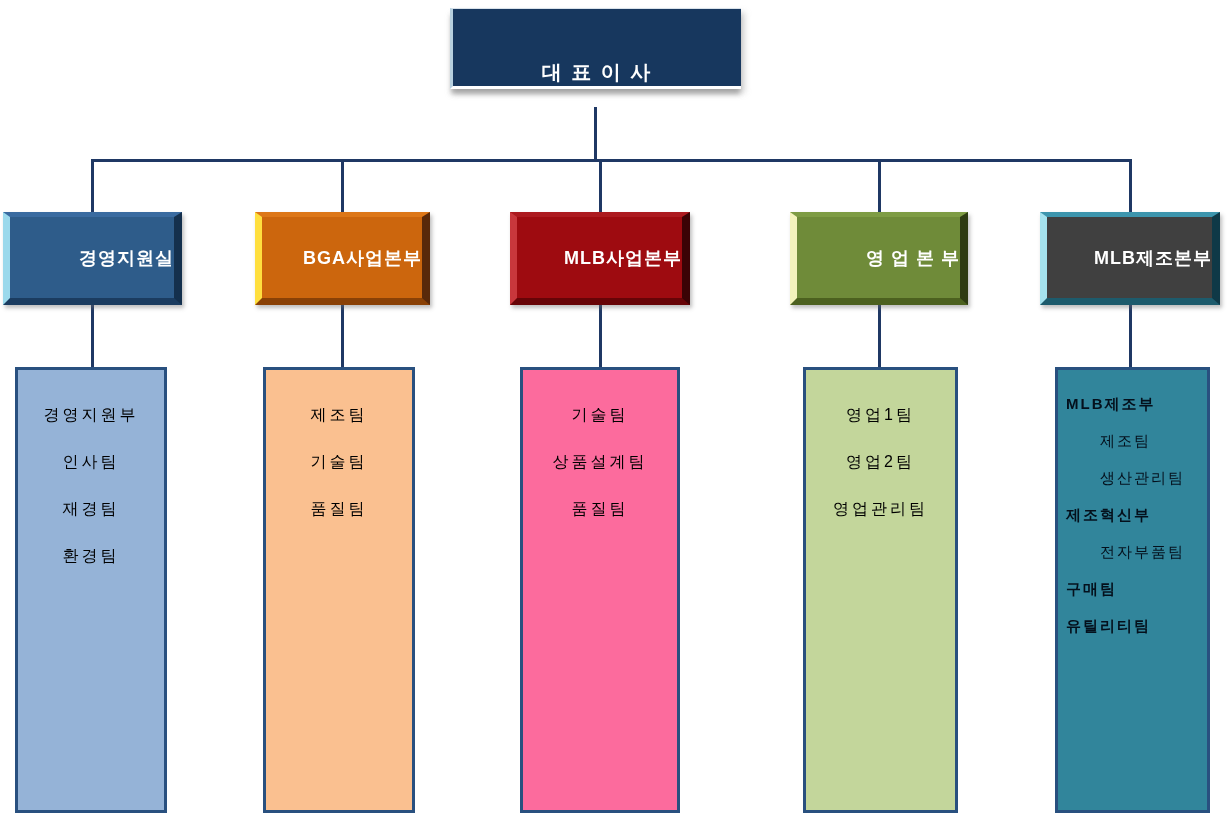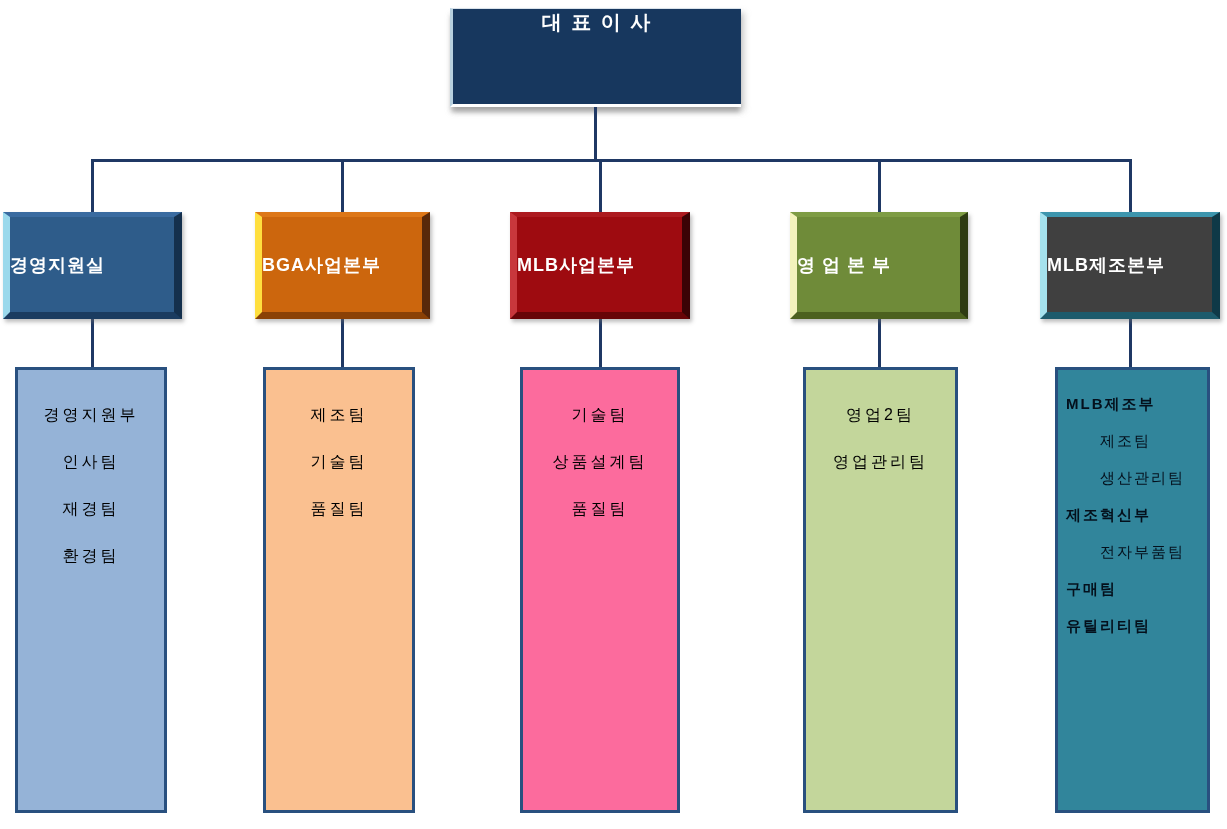--- a/index.html
+++ b/index.html
@@ -1,42 +1,43 @@
 <!DOCTYPE html>
 <html><head>
 <meta charset="utf-8">
 <style>
   html,body{margin:0;padding:0;background:#ffffff;}
   body{font-family:"Liberation Sans","DejaVu Sans",sans-serif;}
   #canvas{position:relative;width:1227px;height:829px;background:#ffffff;overflow:hidden;}
 
   
   .ceo-box{
-    position:absolute;left:450px;top:8px;width:291px;height:99px;
+    position:absolute;left:450px;top:8px;width:291px;height:81px;
     box-sizing:border-box;
     border-left:3px solid #b7d0df;
     border-top:1px solid #d9e2ea;
     border-bottom:3px solid #ffffff;
     box-shadow:0 6px 5px -1px rgba(135,135,135,.65),4px 4px 6px rgba(150,150,150,.35);
-    display:flex;align-items:flex-start;justify-content:center;
+    display:flex;align-items:flex-end;justify-content:center;
     color:#ffffff;font-size:20px;font-weight:bold;letter-spacing:2px;
   }
 
   
   .connector{position:absolute;}
 
   
   .branch-header{
-    position:absolute;top:212px;height:107px;box-sizing:border-box;
+    position:absolute;top:212px;height:93px;box-sizing:border-box;
     border-style:solid;
     border-width:5px 8px 7px 7px; 
     box-shadow:2px 3px 4px rgba(110,110,110,.45);
-    display:flex;align-items:center;justify-content:flex-start;
+    display:flex;align-items:center;justify-content:flex-end;
     color:#ffffff;font-size:18px;font-weight:bold;letter-spacing:1px;
     white-space:nowrap;
+    padding-left:48px;
   }
 
   
   .branch-list{
     position:absolute;top:367px;height:446px;box-sizing:border-box;
     border:3px solid #29507f; 
     padding-top:21px;
   }
   .list-item{
     height:47px;line-height:47px;
@@ -114,20 +115,21 @@
           <div class="list-item" style="color: rgb(0, 0, 0);">기술팀</div>
           <div class="list-item" style="color: rgb(0, 0, 0);">상품설계팀</div>
           <div class="list-item" style="color: rgb(0, 0, 0);">품질팀</div>
         </div>
   </div>
       <div class="branch b3">
     <div class="branch-header" style="background: rgb(111, 139, 57); border-color: rgb(126, 156, 68) rgb(46, 59, 18) rgb(76, 97, 31) rgb(243, 243, 188);">
       <span class="branch-label">영 업 본 부</span>
     </div>
     <div class="branch-list" style="background: rgb(195, 214, 155); border-color: rgb(41, 80, 127);">
+          <div class="list-item" style="color: rgb(0, 0, 0);">영업1팀</div>
           <div class="list-item" style="color: rgb(0, 0, 0);">영업2팀</div>
           <div class="list-item" style="color: rgb(0, 0, 0);">영업관리팀</div>
         </div>
   </div>
       <div class="branch b4">
     <div class="branch-header" style="background: #404040; border-color: rgb(61, 149, 173) rgb(15, 57, 71) rgb(29, 91, 108) rgb(165, 226, 238);">
       <span class="branch-label">MLB제조본부</span>
     </div>
     <div class="branch-list align-left" style="background: rgb(49, 133, 155); border-color: rgb(41, 80, 127);">
           <div class="list-item bold" style="color: rgb(4, 16, 28);">MLB제조부</div>

